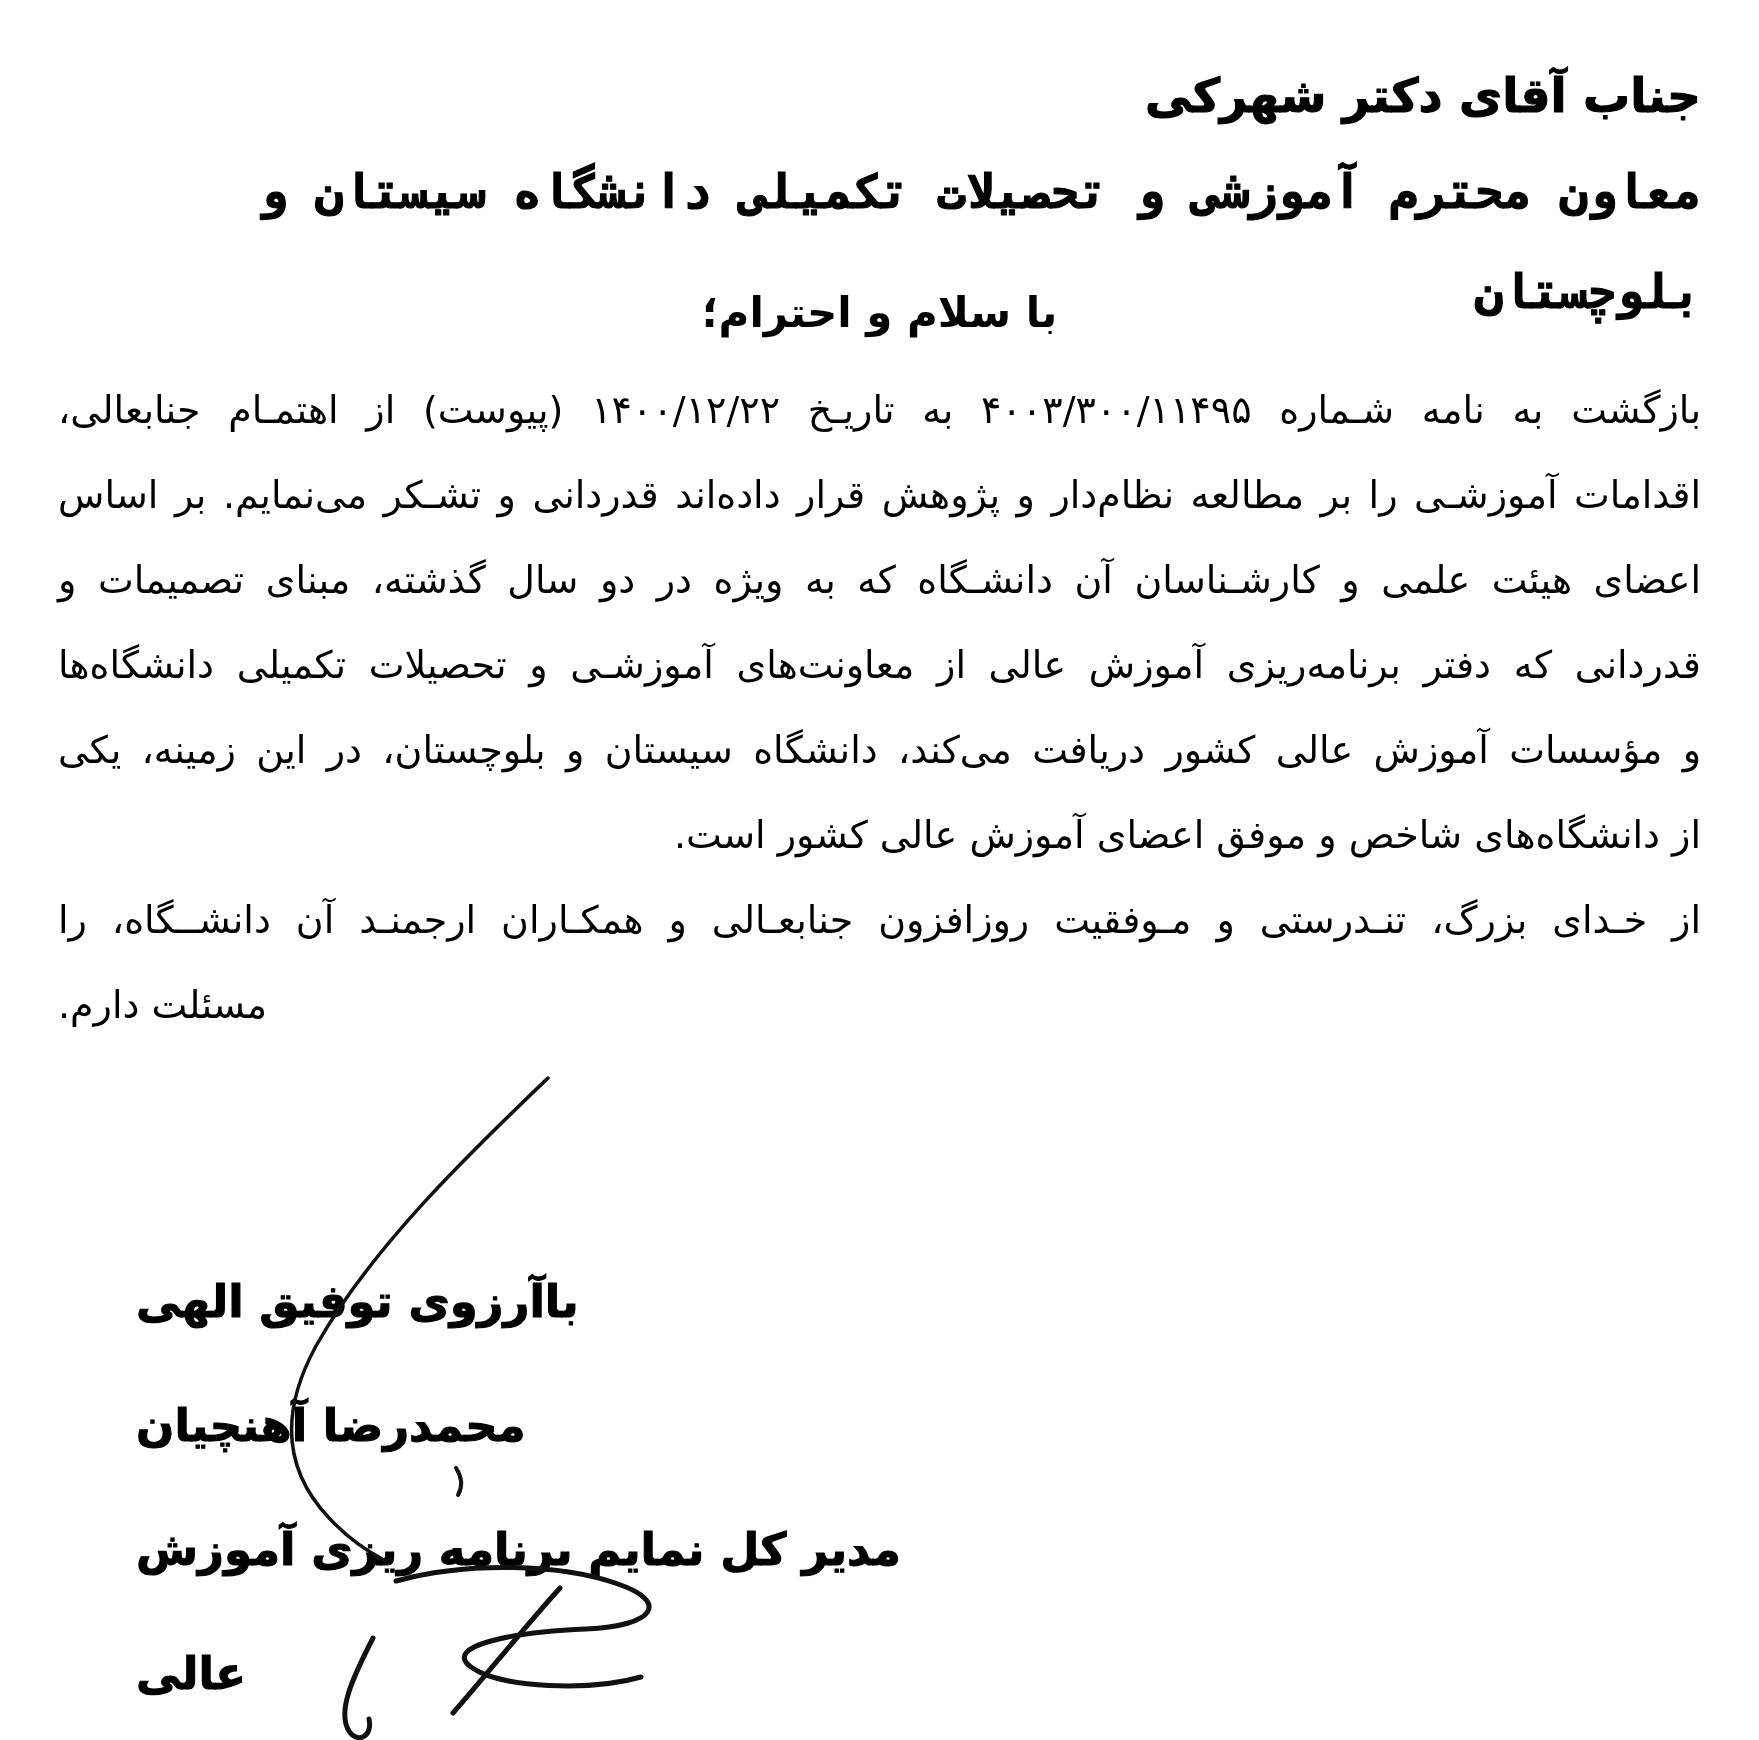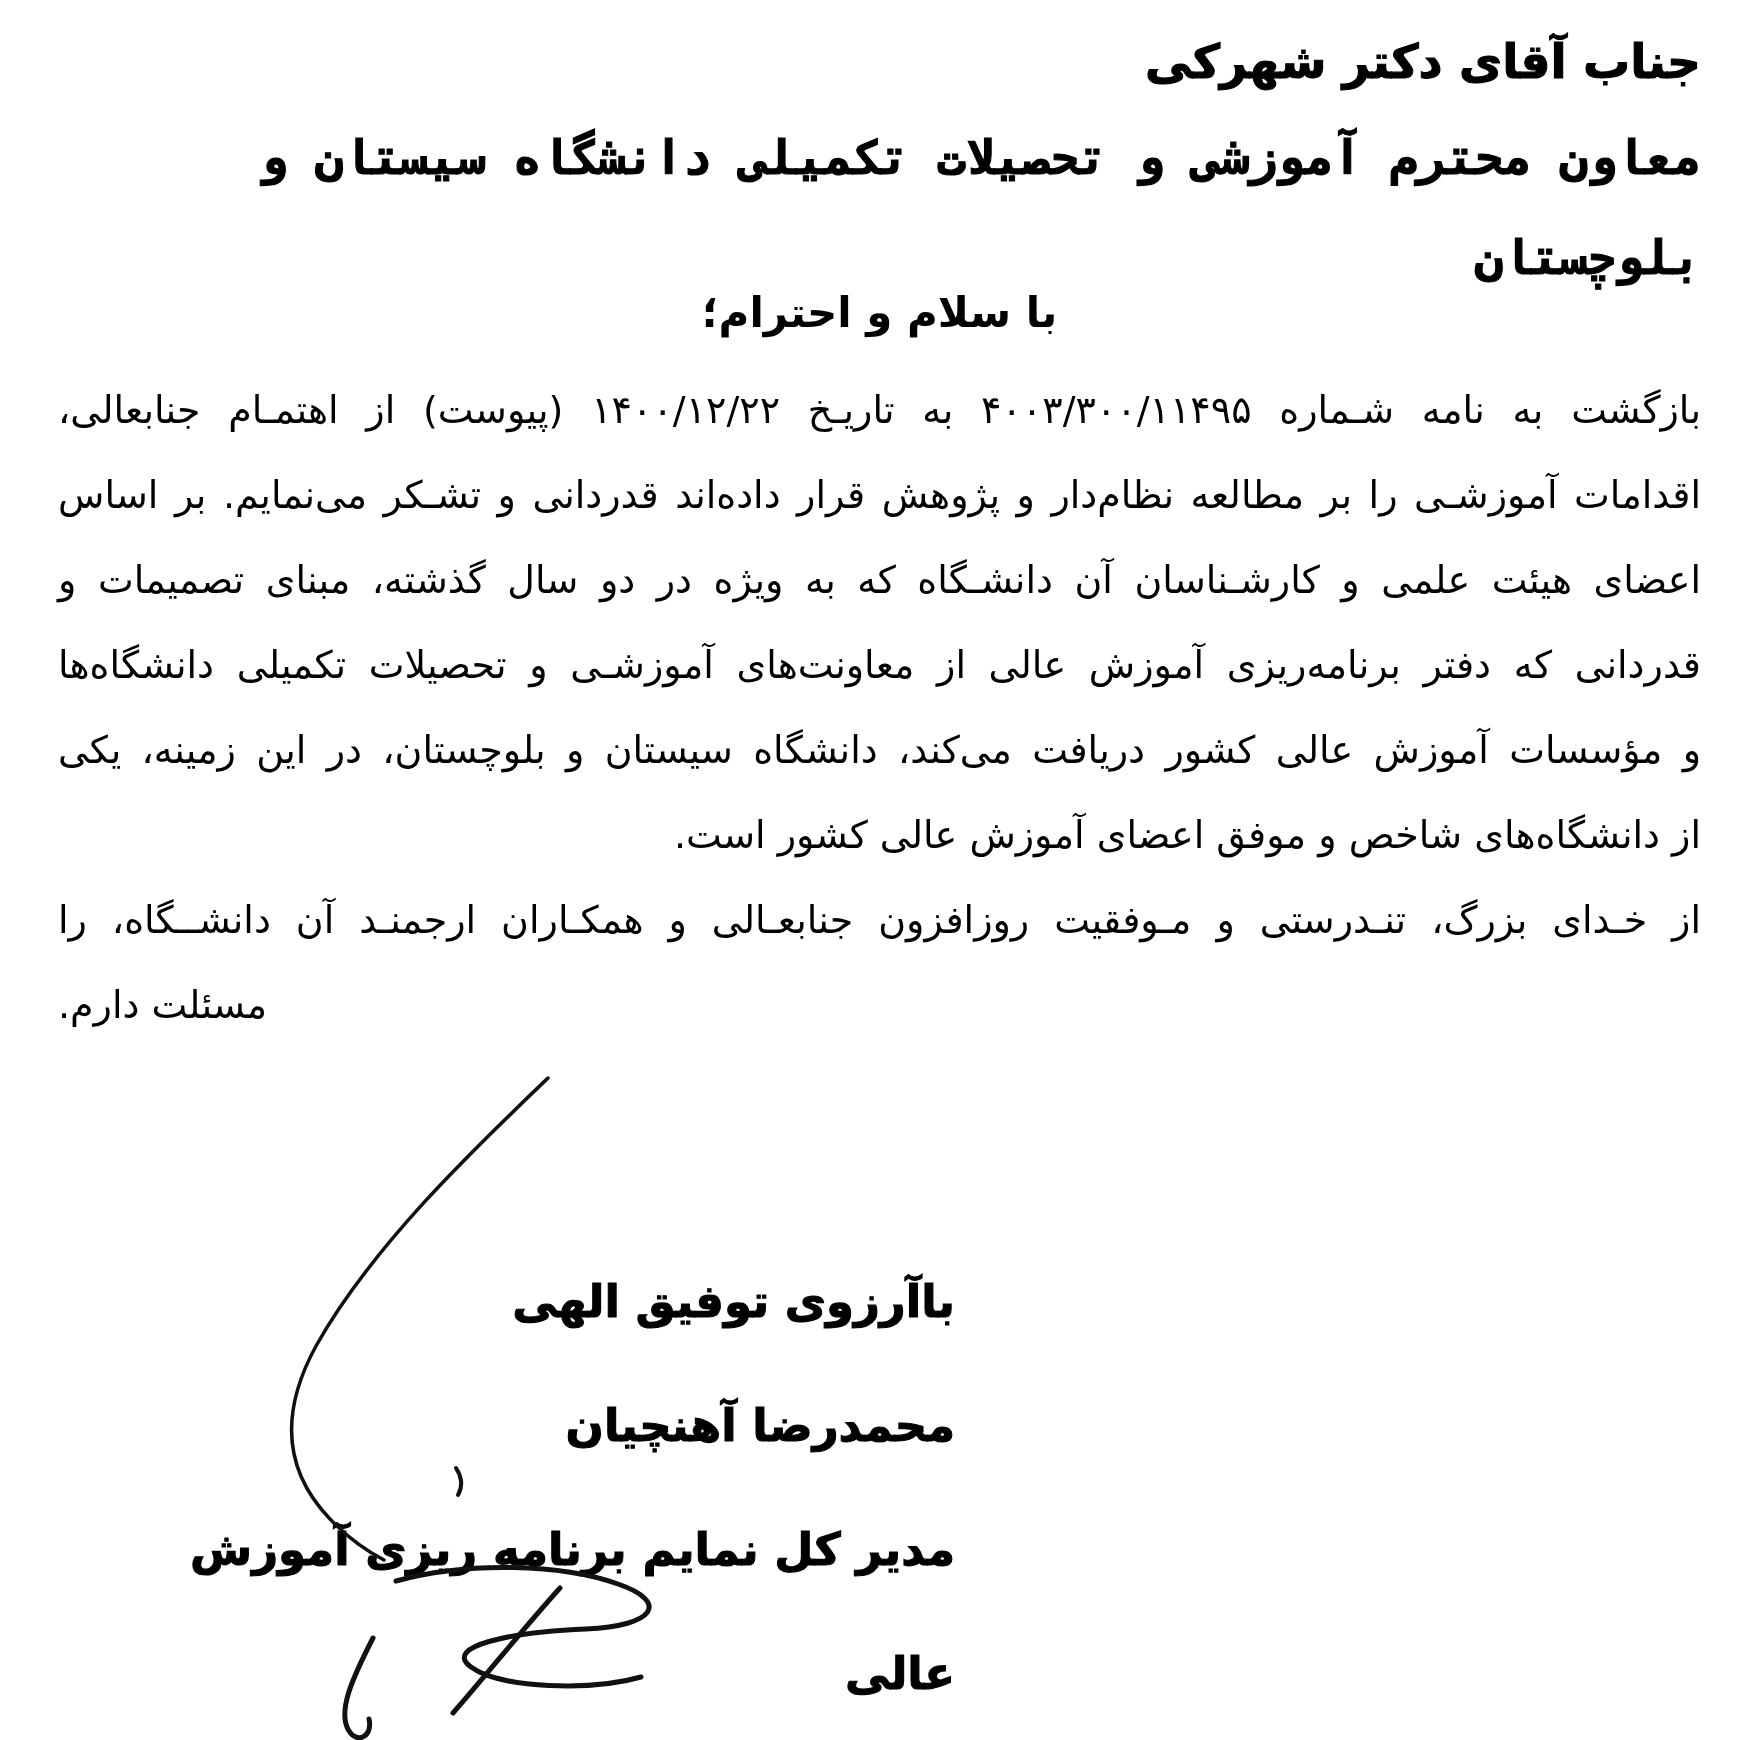--- a/index.html
+++ b/index.html
@@ -13,42 +13,42 @@
   }
   .page {
     position: absolute; inset: 0;
     direction: rtl;
   }
   .heavy {
     font-weight: bold;
     -webkit-text-stroke: 1.1px #000;
   }
   
-  .recipient { position: absolute; top: 12px; right: 58px; left: 58px; text-align: right; }
+  .recipient { position: absolute; top: 46px; right: 58px; left: 58px; text-align: right; }
   .recipient-name  { font-size: 47px; line-height: 100px; }
   .recipient-title { font-size: 47px; line-height: 100px; font-family: Liberation Mono, monospace; }
   
   .salutation {
     position: absolute; top: 278px; right: 58px; left: 58px;
     font-weight: bold; font-size: 42px; line-height: 70px; text-align: center;
   }
   
   .body-block { position: absolute; top: 368px; right: 58px; left: 58px; }
   .body-line {
     font-size: 38px; line-height: 85px; height: 85px;
     white-space: nowrap;
     text-align: justify; text-align-last: justify; text-justify: inter-word;
   }
   .body-line.justified { white-space: normal; }
   .body-line.align-right { text-align: right; text-align-last: right; }
   .body-line.align-left  { text-align: left;  text-align-last: left; }
   
   .signature-block {
-    position: absolute; top: 1240px; left: 155px; width: 800px;
-    text-align: right;
+    position: absolute; top: 1240px; left: 136px; width: 800px;
+    text-align: left;
   }
   .signature-line { font-size: 45px; line-height: 124px; }
   
   .ink-overlay {
     position: absolute; inset: 0; z-index: 3;
     pointer-events: none;
   }
 </style>
 </head>
 <body>

